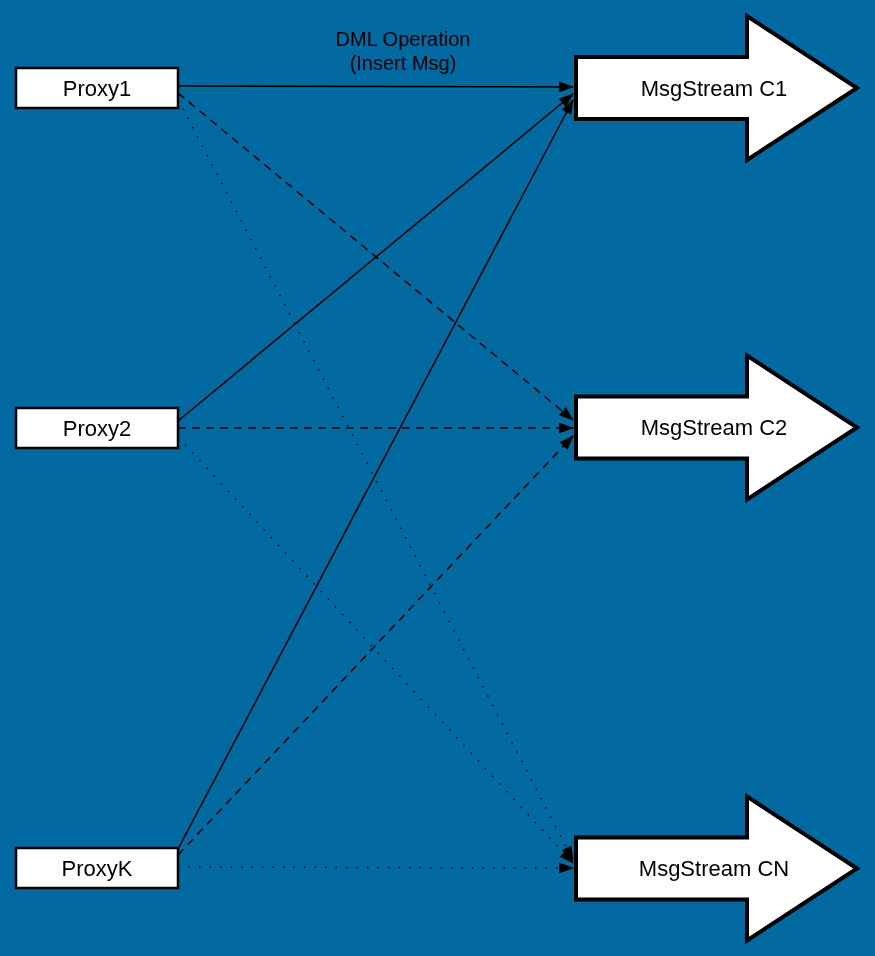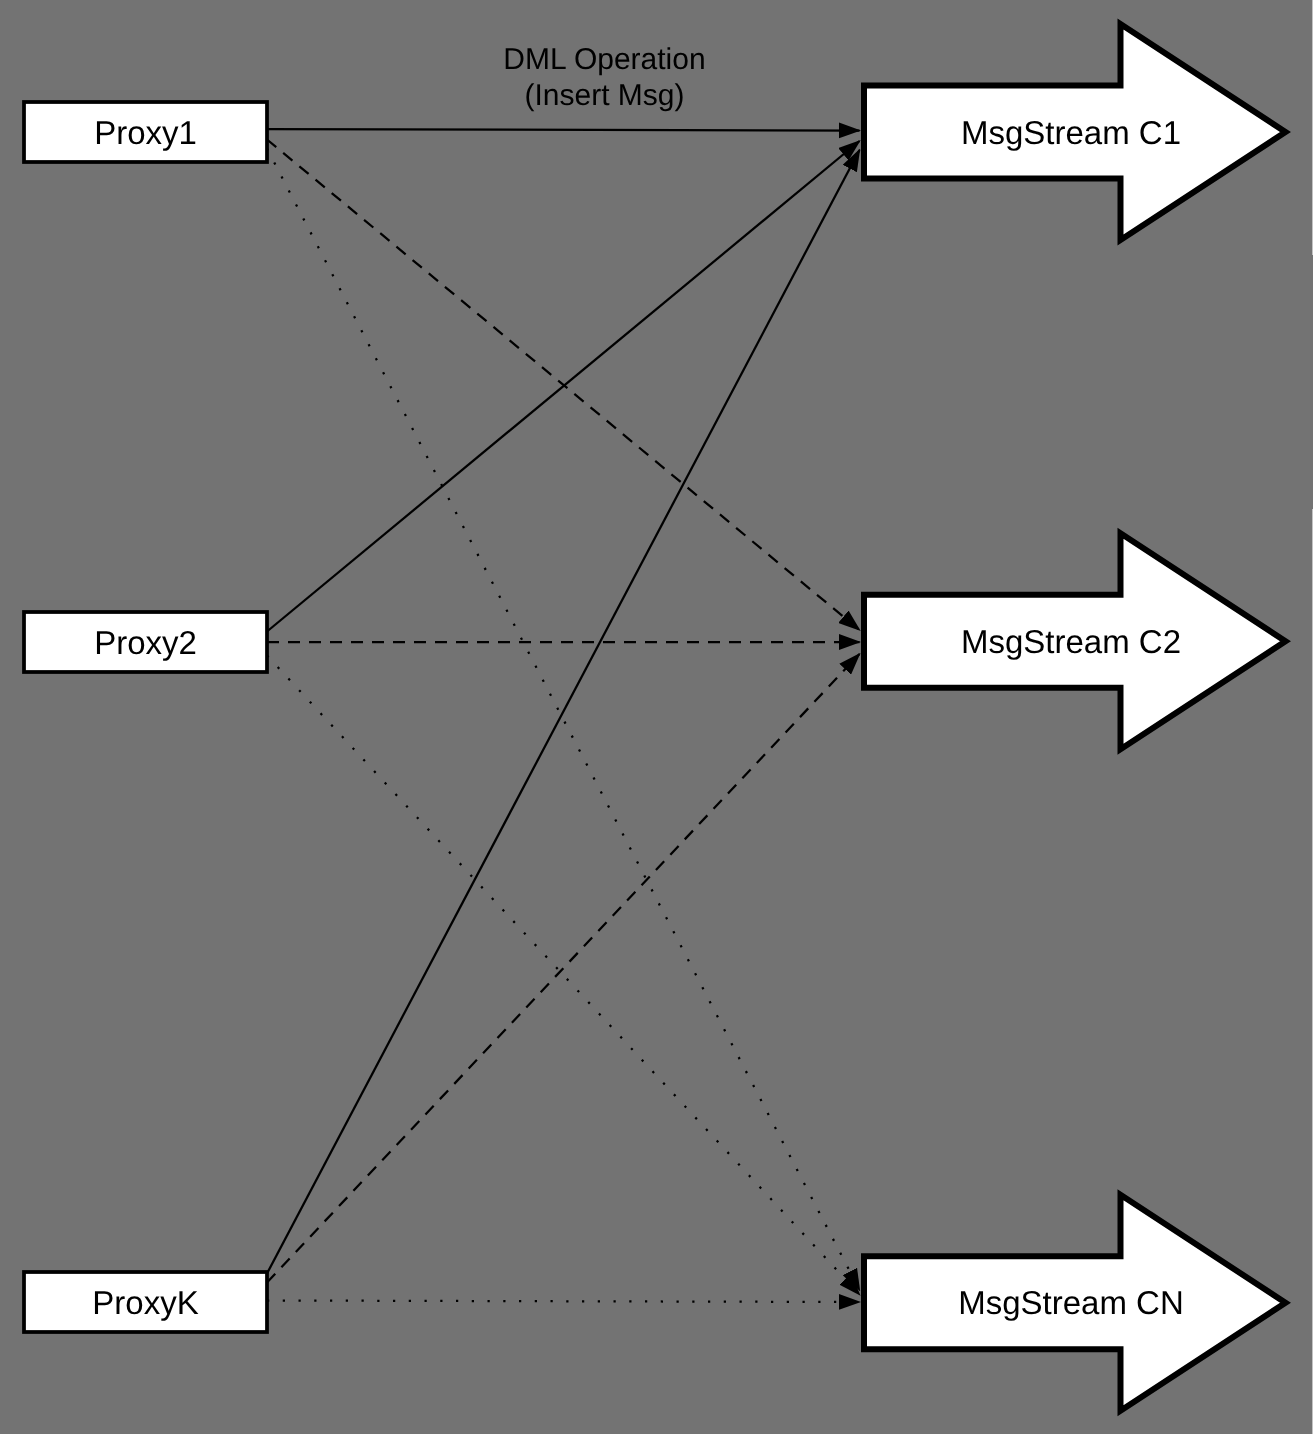--- a/index.html
+++ b/index.html
@@ -8,21 +8,21 @@
     background: #ffffff;
     width: 875px;
     height: 956px;
     overflow: hidden;
     font-family: "Liberation Sans", sans-serif;
   }
   .canvas {
     position: relative;
     width: 875px;
     height: 956px;
-    background: #737373;
+    background: #0369a1;
   }
   svg { display: block; }
   .edge {
     stroke: #000000;
     stroke-width: 1.5;
     fill: none;
   }
   .edge.dashed { stroke-dasharray: 8 6; }
   .edge.dotted { stroke-dasharray: 1.5 9; stroke-linecap: butt; }
   .proxy-box {

